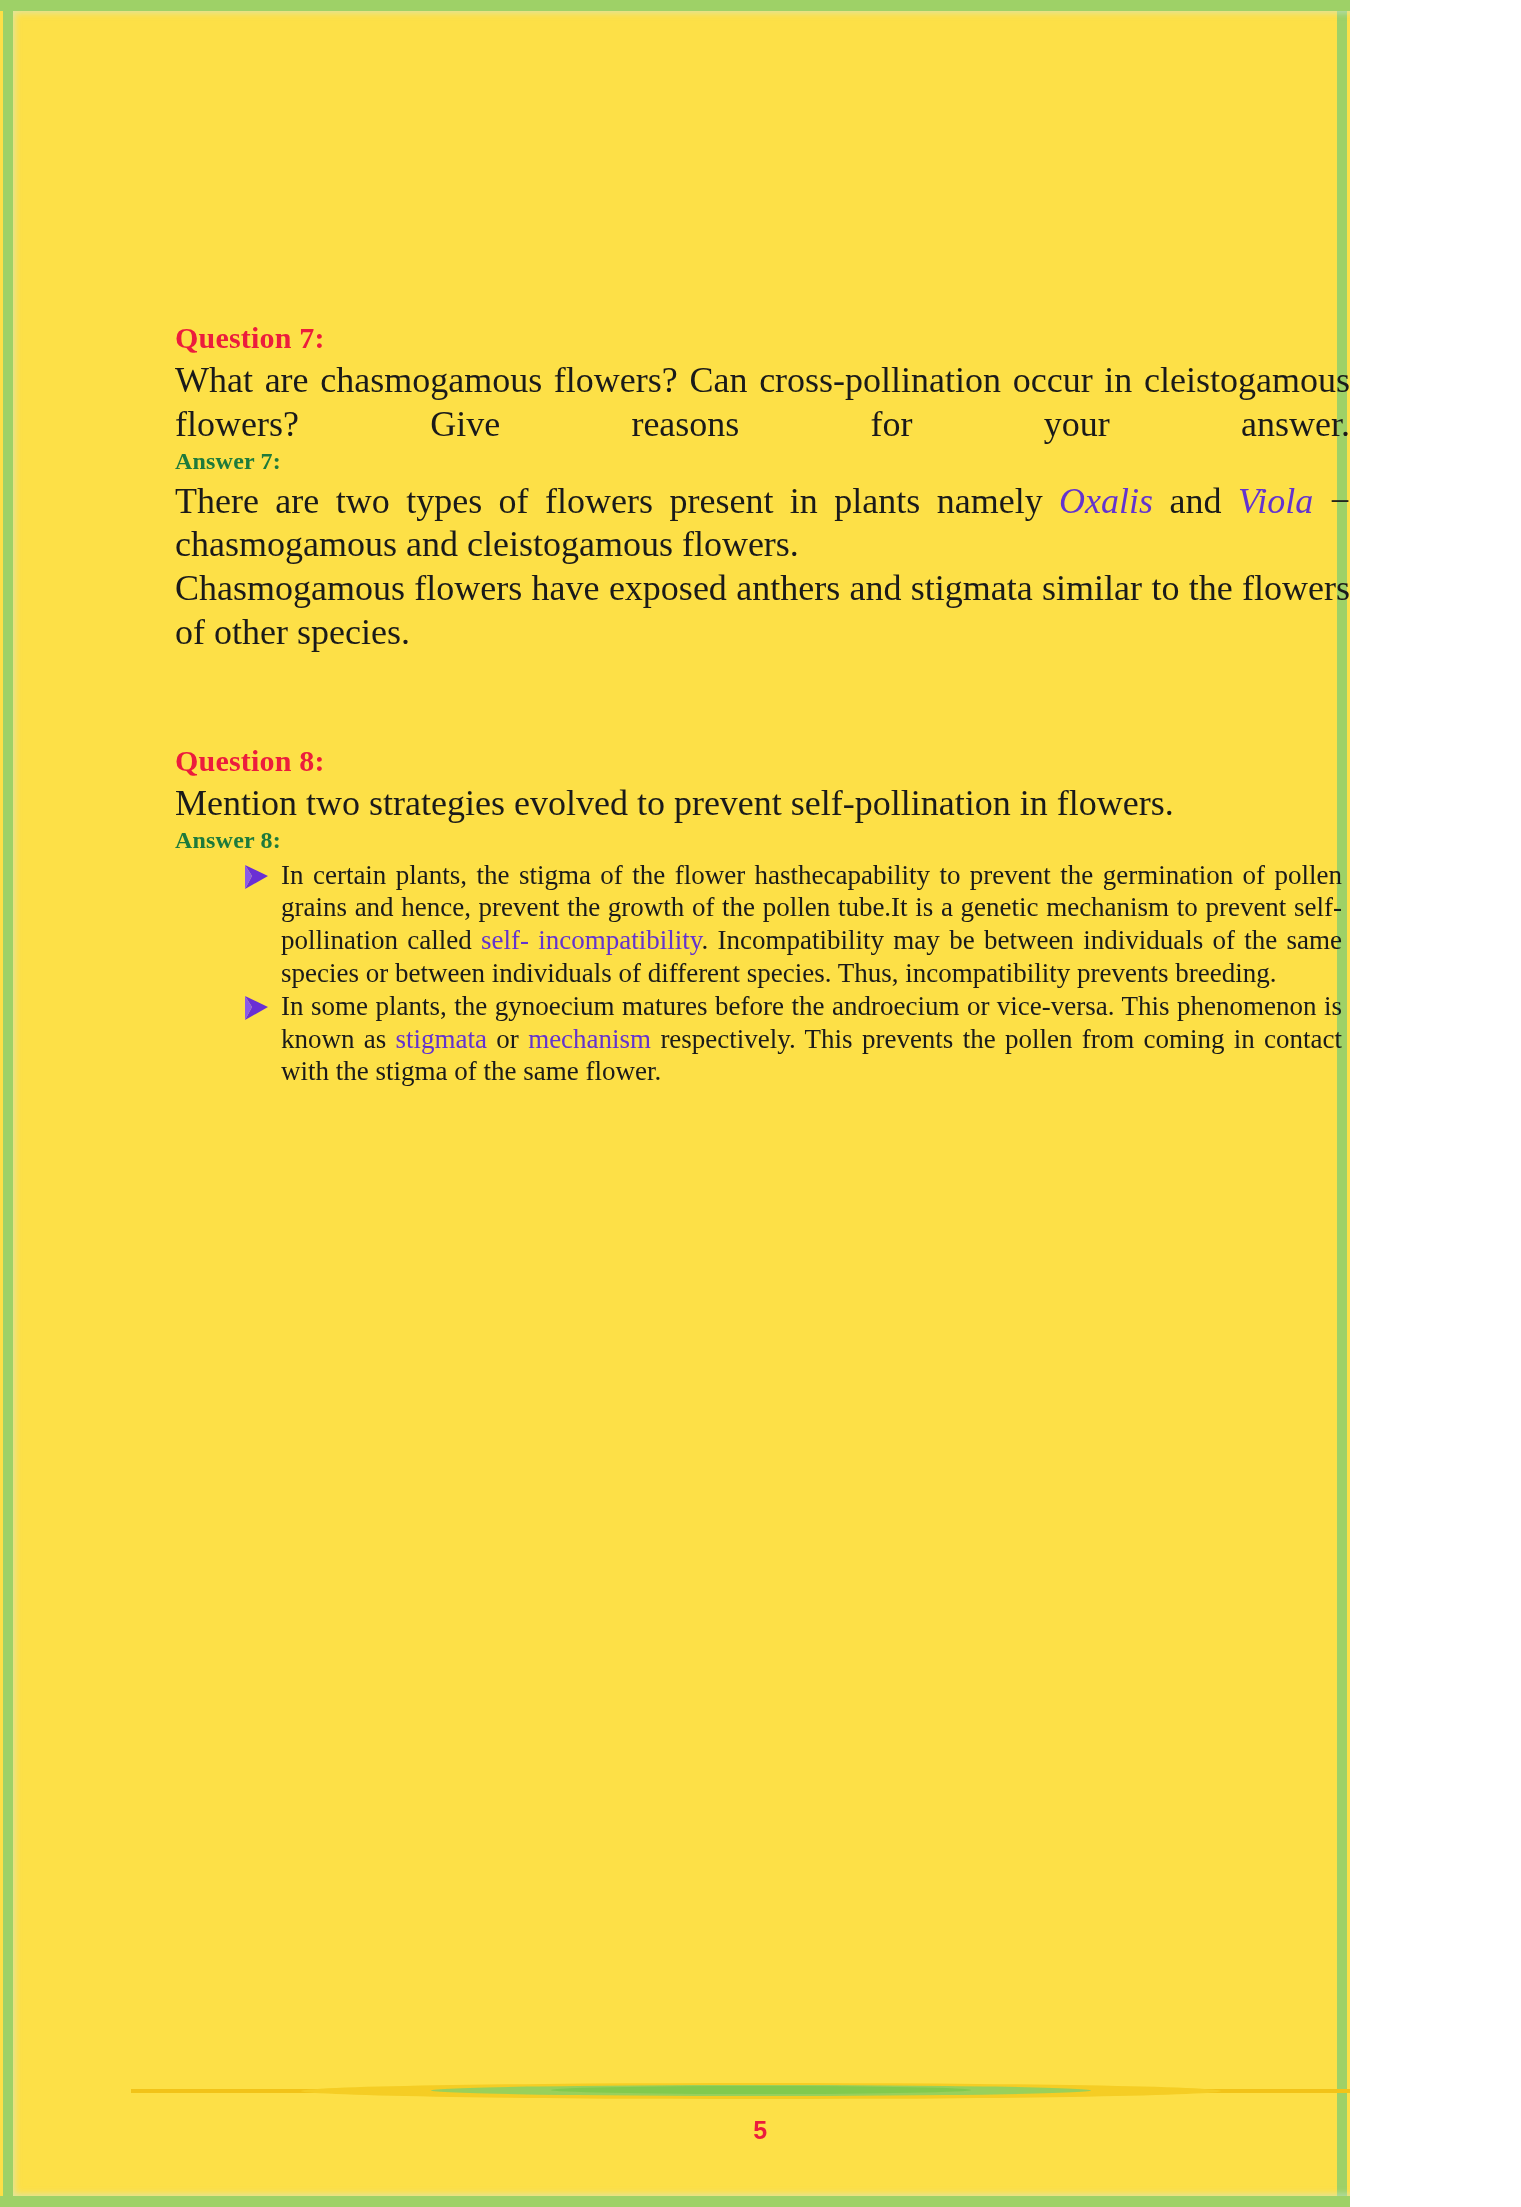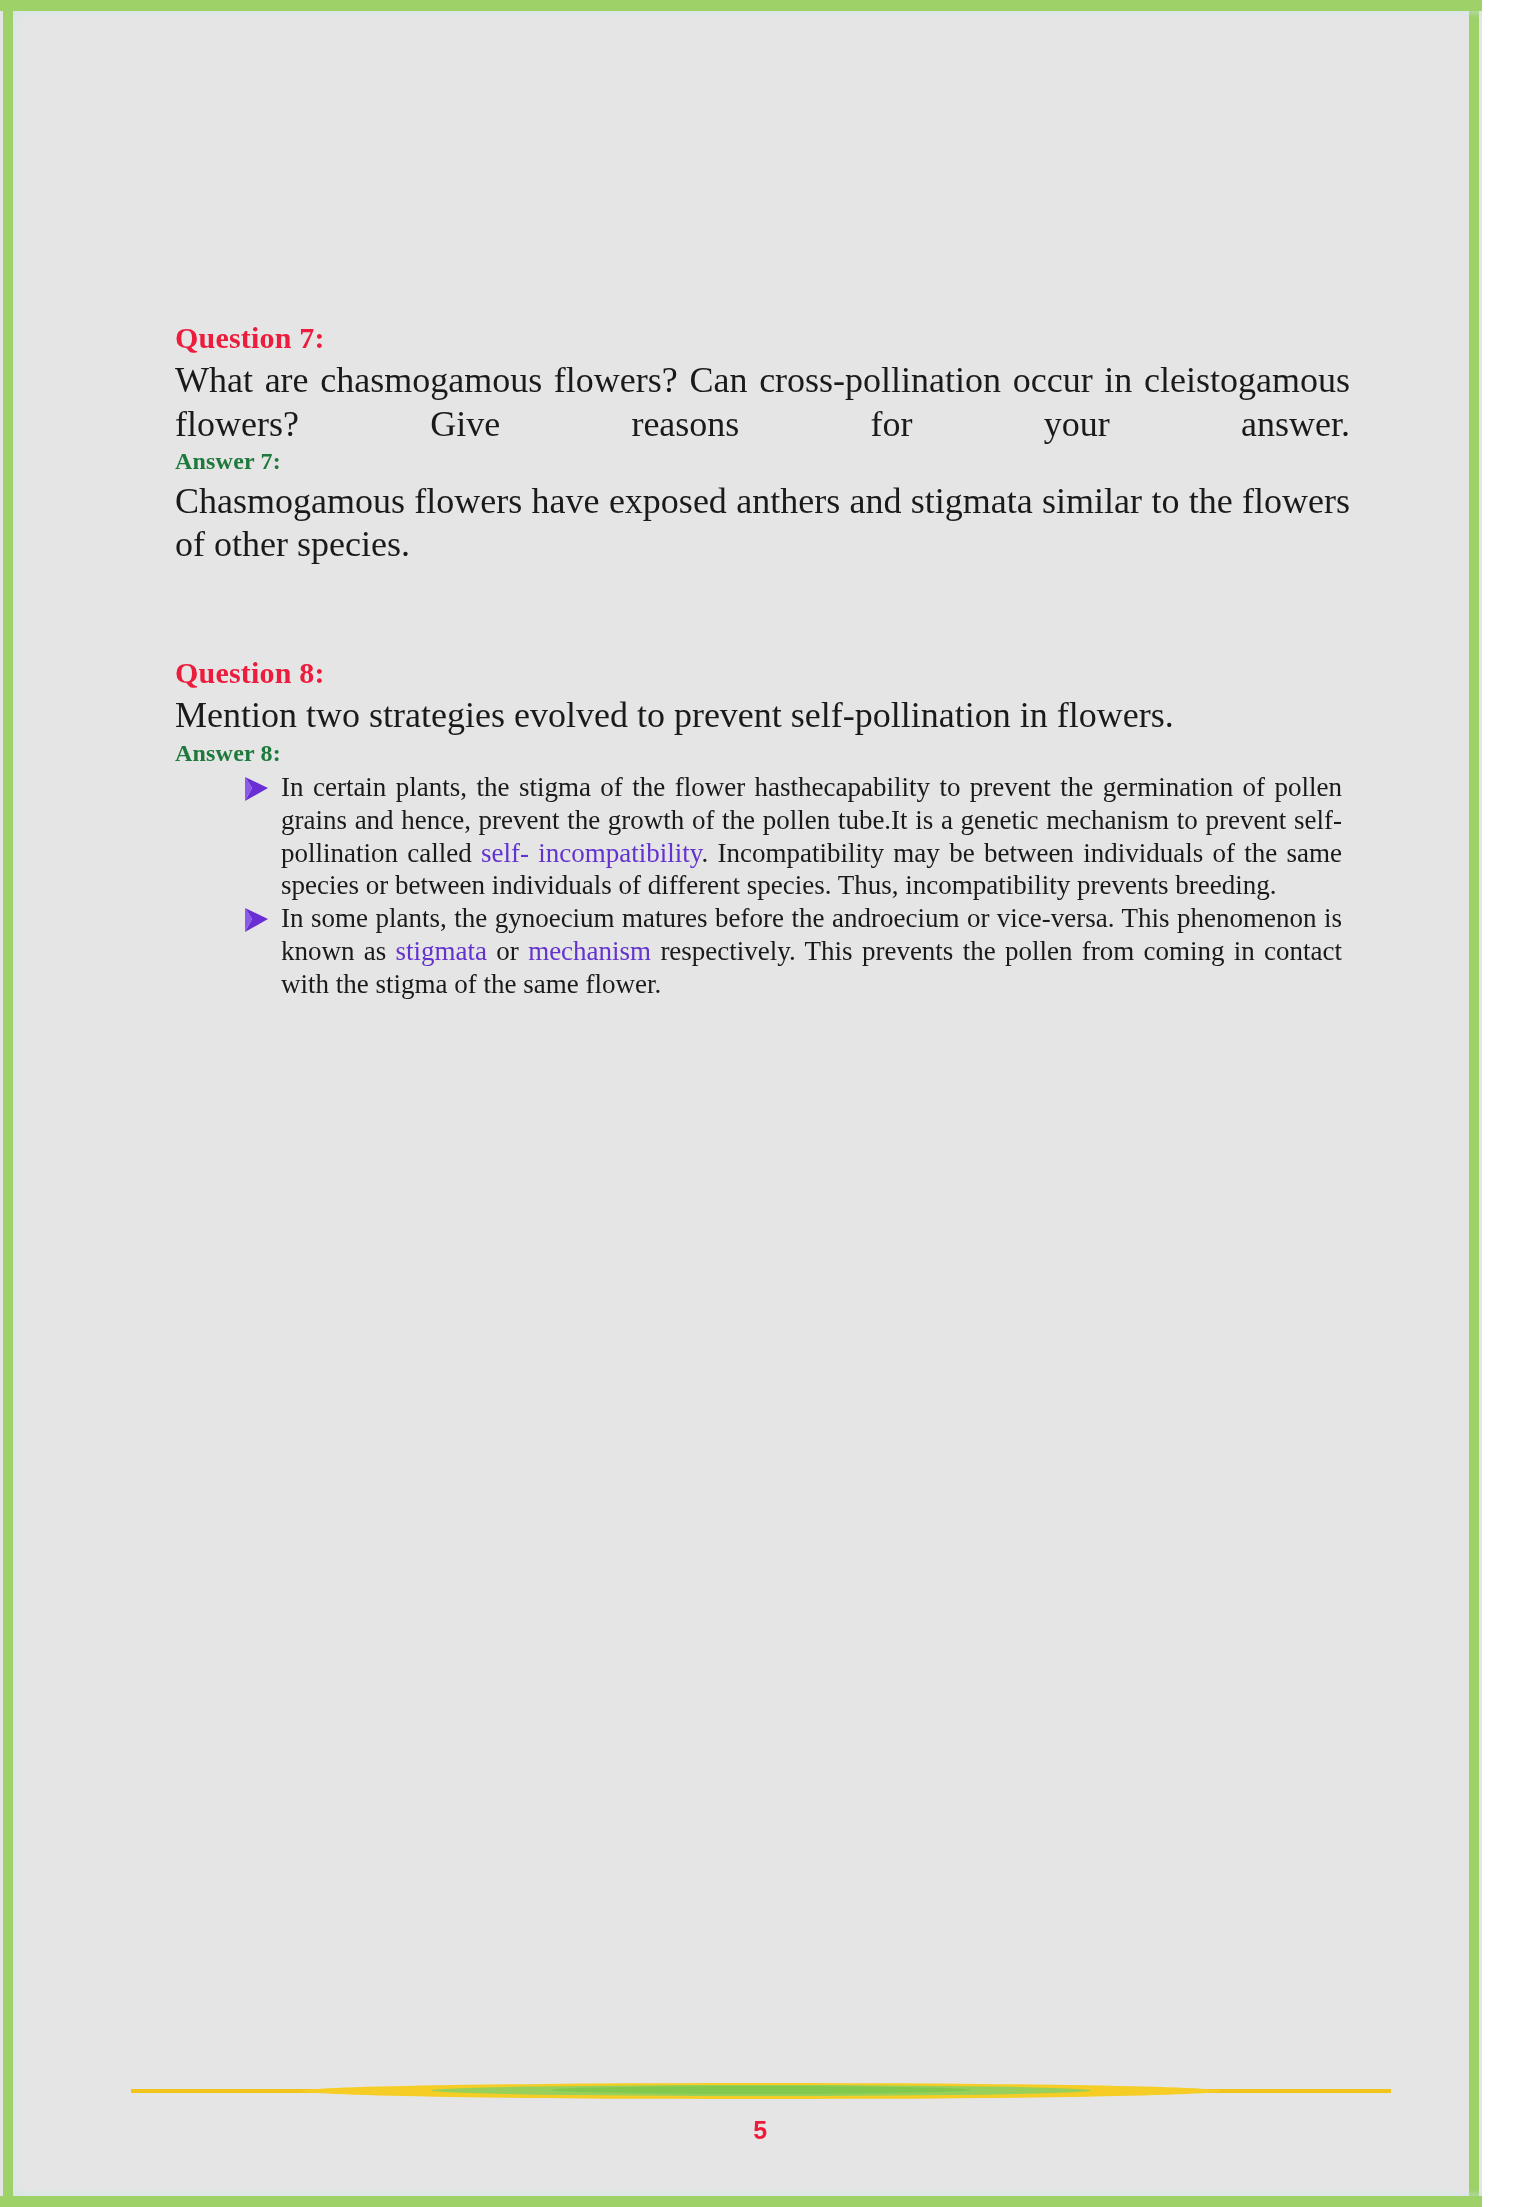--- a/index.html
+++ b/index.html
@@ -10,24 +10,24 @@
   body {
     width: 1521px;
     height: 2207px;
     font-family: "Liberation Serif", "DejaVu Serif", serif;
     -webkit-font-smoothing: antialiased;
   }
 
   
   #page {
     position: relative;
-    width: 1482px;
+    width: 1350px;
     height: 2207px;
     box-sizing: border-box;
-    background: #e5e5e5;
+    background: #fde047;
     overflow: hidden;
   }
   .border-band {
     position: absolute;
     background: #9ed167;
   }
   .border-top    { left: 0;  top: 0;    width: 1521px; height: 11px; }
   .border-bottom { left: 0;  bottom: 0; width: 1521px; height: 11px; }
   .border-left   { left: 3px;  top: 0;  width: 10px;   height: 2207px; }
   .border-right  { right: 3px; top: 0;  width: 10px;   height: 2207px; }
@@ -181,20 +181,21 @@
   <div class="border-glow"></div>
 
   <div id="content">
 
     <h3 class="q-head">Question 7:</h3>
 
     <p class="body-text force-just">What are chasmogamous flowers? Can cross-pollination occur in cleistogamous flowers? Give reasons for your answer.</p>
 
     <h3 class="a-head">Answer 7:</h3>
 
+    <p class="body-text last-line-natural"><span>There are two types of flowers present in plants namely </span><span class="sci">Oxalis</span><span> and </span><span class="sci">Viola</span><span> − chasmogamous and cleistogamous flowers.</span></p>
 
     <p class="body-text last-line-natural">Chasmogamous flowers have exposed anthers and stigmata similar to the flowers of other species.</p>
 
 
     <div class="gap-lg"></div>
 
     <h3 class="q-head">Question 8:</h3>
 
     <p class="body-text last-line-natural">Mention two strategies evolved to prevent self-pollination in flowers.</p>
 

